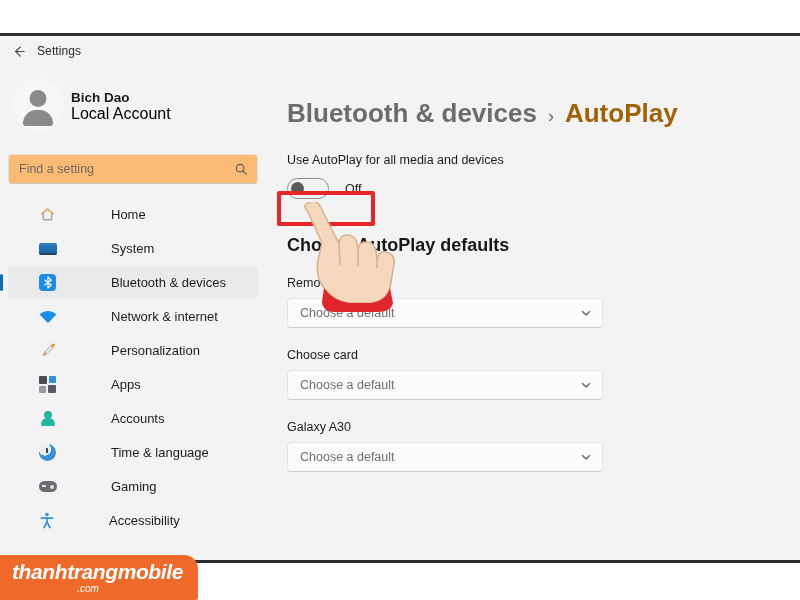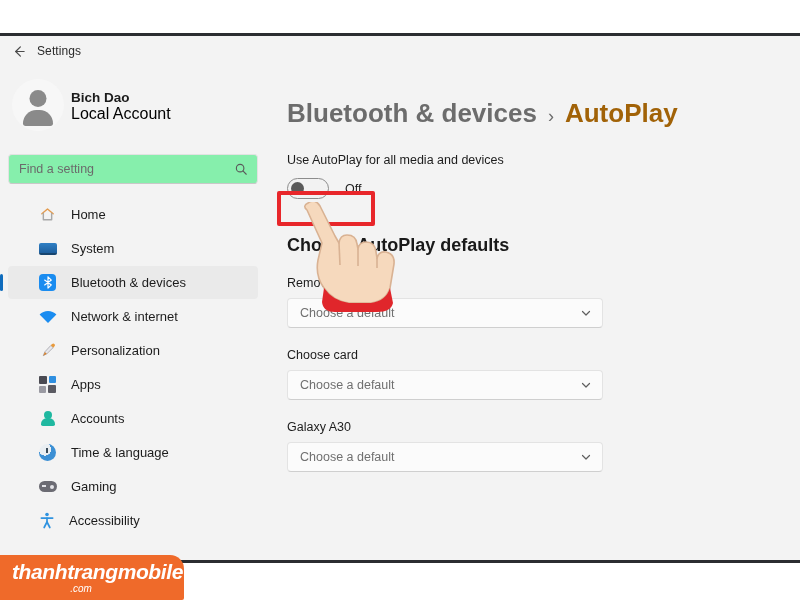--- a/index.html
+++ b/index.html
@@ -78,21 +78,21 @@
     line-height: 17px;
   }
   .profile-sub {
     font-size: 16px; color: #000000; line-height: 16px;
   }
 
   .searchbox {
     position: relative;
     margin: 10px 12px 0 8px;
     height: 30px;
-    background: #86efac;
+    background: #fdba74;
     border: 1px solid #e2e2e2;
     border-bottom-color: #c8c8c8;
     border-radius: 4px;
     display: flex; align-items: center;
   }
   .searchbox input {
     border: 0; outline: 0; background: transparent;
     font-family: "Liberation Sans", sans-serif;
     font-size: 12.5px; color: #444;
     padding-left: 10px; width: 210px; height: 26px;
@@ -105,20 +105,21 @@
 
   .navlist { margin-top: 14px; }
   .navitem {
     position: relative;
     height: 33px;
     display: flex; align-items: center;
     margin: 1px 12px 1px 8px;
     padding-left: 30px;
     border-radius: 4px;
     cursor: default;
+    gap: 40px;
   }
   .navitem.selected { background: #eaeaea; }
   .navitem.selected .accent {
     position: absolute; left: -8px; top: 8px;
     width: 3px; height: 17px; border-radius: 2px;
     background: #0f6cbd;
   }
   .navicon {
     width: 19px; height: 19px; flex: none;
     position: relative;
@@ -252,21 +253,21 @@
     position: absolute;
     left: 291px; top: 166px;
     width: 118px; height: 110px;
     pointer-events: none;
   }
 
   
   .watermark {
     position: absolute;
     left: 0; bottom: 0;
-    width: 184px; height: 45px;
+    width: 198px; height: 45px;
     background: #ef6a2a;
     border-top-right-radius: 14px;
     border-bottom-right-radius: 2px;
     display: flex; flex-direction: column;
     justify-content: center;
   }
   .wm-main {
     color: #ffffff; font-size: 21px; font-weight: bold;
     font-style: italic; letter-spacing: -.4px;
     padding-left: 12px; line-height: 22px;

